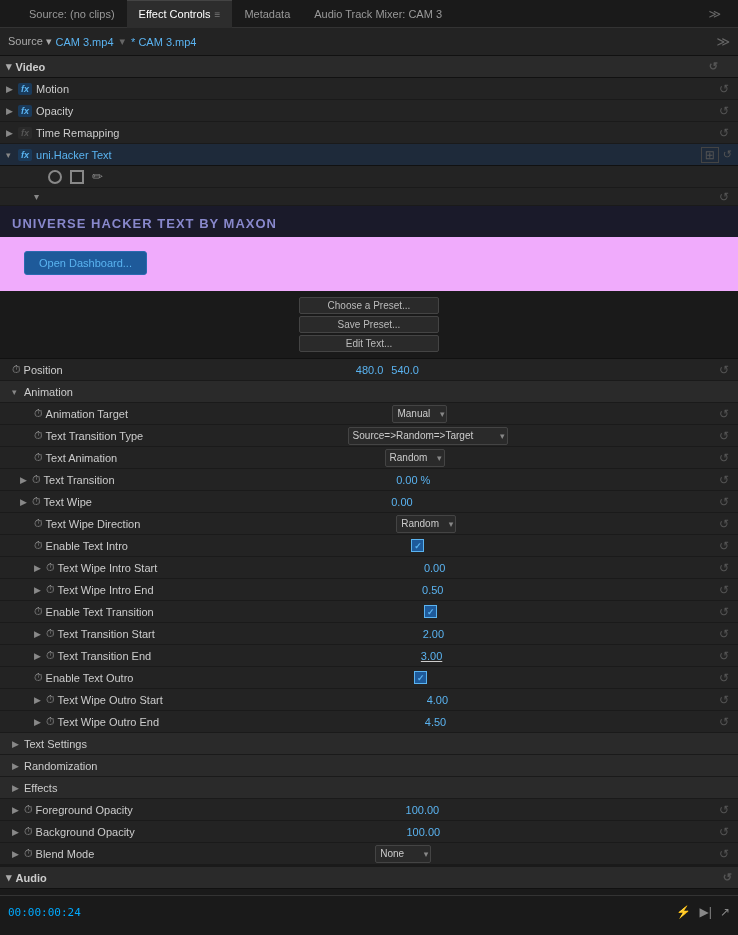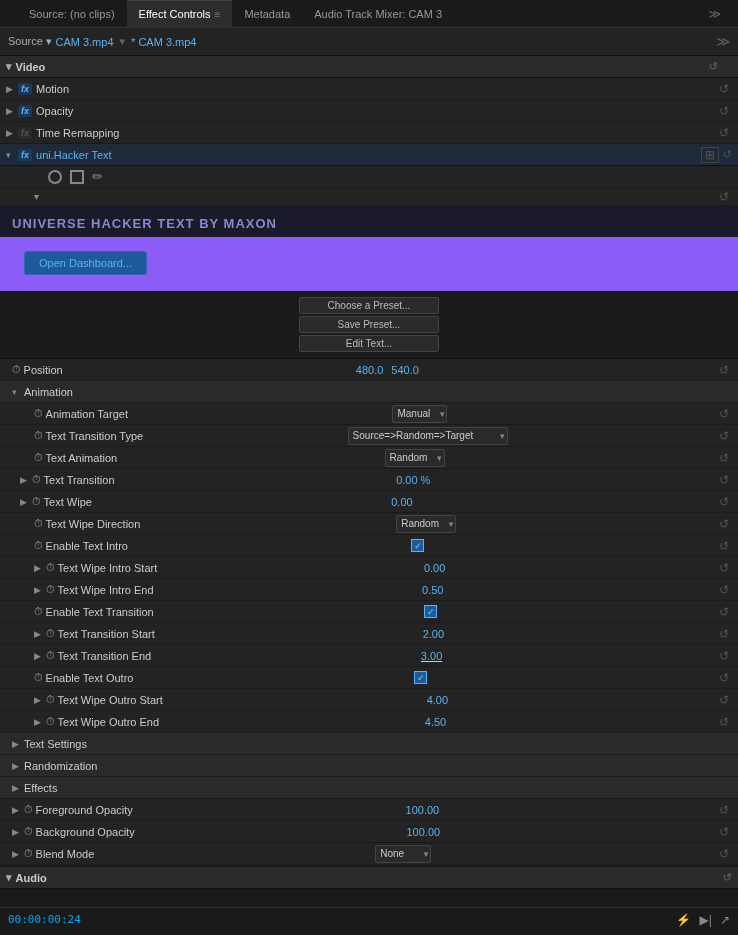--- a/index.html
+++ b/index.html
@@ -273,28 +273,28 @@
       color: #555;
       font-size: 12px;
       cursor: pointer;
       min-width: 16px;
       text-align: center;
     }
 
     
     .bottom-bar {
       position: absolute;
-      bottom: 4px;
+      bottom: 16px;
       left: 0;
       right: 0;
       height: 24px;
       background: #1a1a1a;
       border-top: 1px solid #333;
       display: flex;
-      align-items: center;
+      align-items: flex-end;
       padding: 0 8px;
       gap: 8px;
     }
     .timecode {
       color: #00aaff;
       font-size: 11px;
       font-family: monospace;
     }
     .bottom-icons {
       margin-left: auto;
@@ -399,21 +399,21 @@
     <div class="expand-row">
       <span style="margin-left:28px;"></span>
       <span class="expand-arrow">▾</span>
       <span class="row-reset">↺</span>
     </div>
 
     <div class="universe-title">
       <span>UNIVERSE HACKER TEXT BY MAXON</span>
     </div>
 
-    <div style="padding: 6px 12px 8px 12px; background:#8b5cf6;">
+    <div style="padding: 6px 12px 8px 12px; background:#f0abfc;">
       <button class="dashboard-btn">Open Dashboard...</button>
     </div>
 
     <div class="preset-area">
       <div class="preset-btn-row">
         <button class="preset-btn">Choose a Preset...</button>
       </div>
       <div class="preset-btn-row">
         <button class="preset-btn">Save Preset...</button>
       </div>

